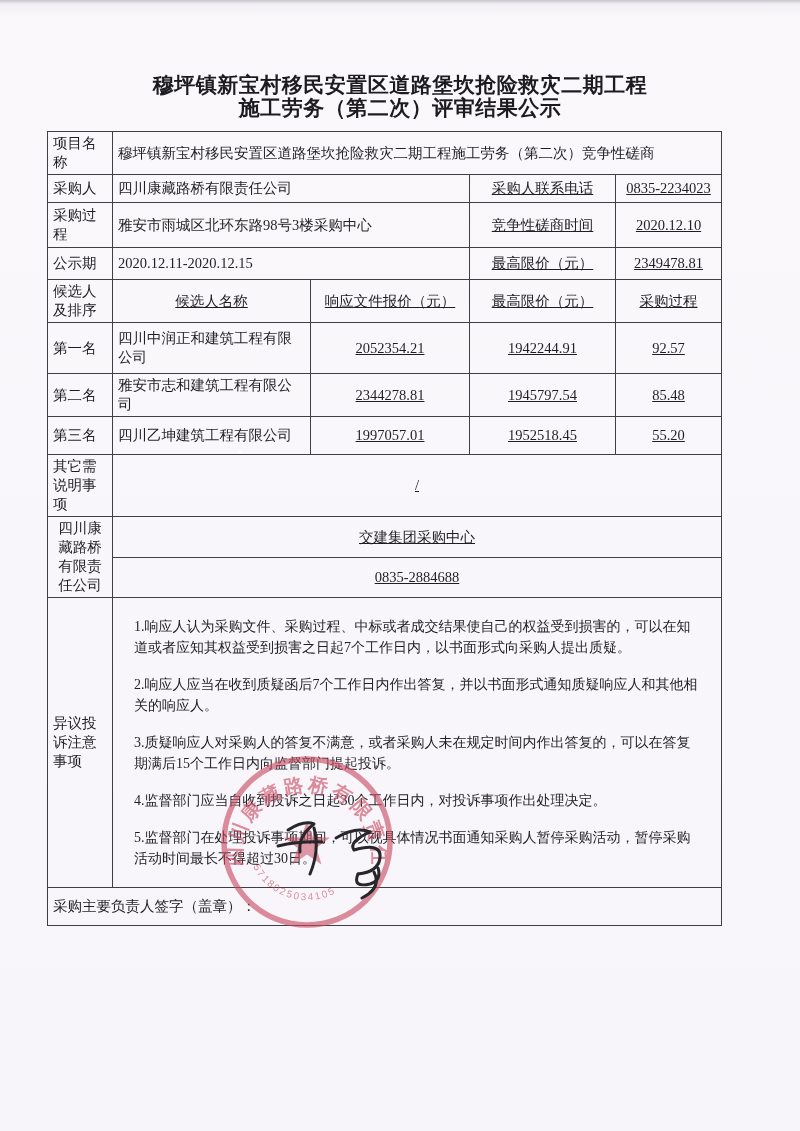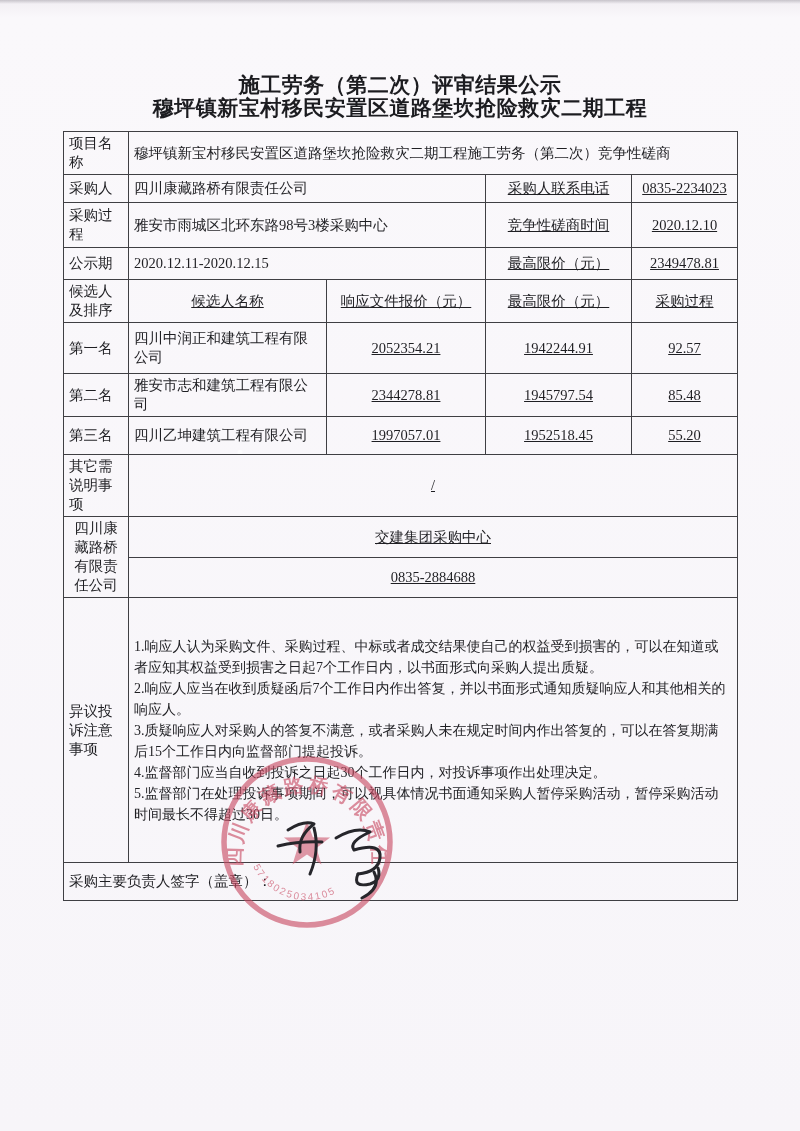--- a/index.html
+++ b/index.html
@@ -16,55 +16,55 @@
       linear-gradient(180deg,#f1eef3 0,#faf8fb 18px,#f7f5f9 100%);
     color:#222226;
   }
   .scan-edge{position:absolute;top:0;left:0;right:0;height:4px;
     background:linear-gradient(180deg,rgba(120,115,125,.35),rgba(120,115,125,0));}
   .title{
     position:absolute;top:74px;left:0;width:800px;text-align:center;
     font-size:21px;font-weight:bold;line-height:23px;letter-spacing:.5px;color:#1c1c20;
   }
   table.doc{
-    position:absolute;left:63px;top:131px;width:674px;
+    position:absolute;left:47px;top:131px;width:674px;
     border-collapse:collapse;table-layout:fixed;
     font-size:14.5px;color:#1f1f23;
   }
   table.doc td{
     border:1.5px solid #3f3f43;
     padding:2px 5px;vertical-align:middle;
     overflow:hidden;line-height:19px;
   }
   td.lbl{padding:2px 3px;}
   td.ctr{text-align:center;text-decoration:underline;}
   td.supv-lbl{text-align:center;padding:2px 2px;}
   .r1{height:39px}.r2{height:28px}.r3{height:45px}.r4{height:32px}
   .r5{height:36px}.r6{height:51px}.r7{height:37px}.r8{height:38px}
   .r9{height:39px}.r10a{height:35px}.r10b{height:34px}
   .r11{height:265px}.r12{height:38px}
   td.obj-text{padding:2px 3px 2px 4px;font-size:14px;vertical-align:middle;}
-  td.obj-text p{margin:0;line-height:21px;}
+  td.obj-text p{margin:16px;line-height:21px;}
   .sig-row-label{white-space:nowrap;}
   
   .stamp{position:absolute;left:218px;top:753px;width:178px;height:178px;
     opacity:.62;pointer-events:none;}
   
   .signature{position:absolute;left:270px;top:808px;width:150px;height:92px;
     pointer-events:none;}
 </style>
 </head>
 <body>
 
 <div class="page">
   <div class="scan-edge"></div>
 
   <div class="title">
+    <div>穆坪镇新宝村移民安置区道路堡坎抢险救灾二期工程</div>
     <div>施工劳务（第二次）评审结果公示</div>
-    <div>穆坪镇新宝村移民安置区道路堡坎抢险救灾二期工程</div>
   </div>
 
   <table class="doc">
     <colgroup>
       <col style="width:65px">
         <col style="width:198px">
         <col style="width:159px">
       <col style="width:146px">
         <col style="width:106px">
     </colgroup>

